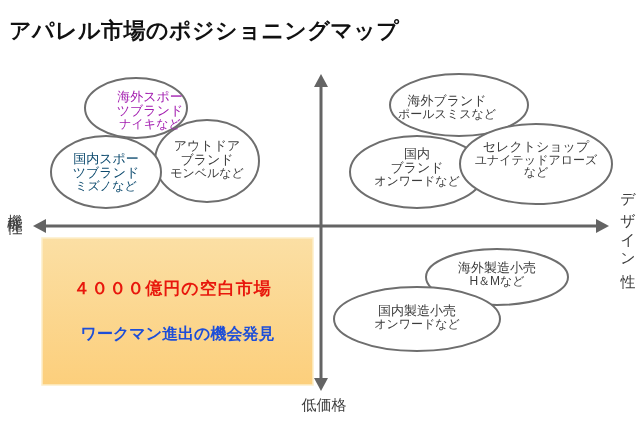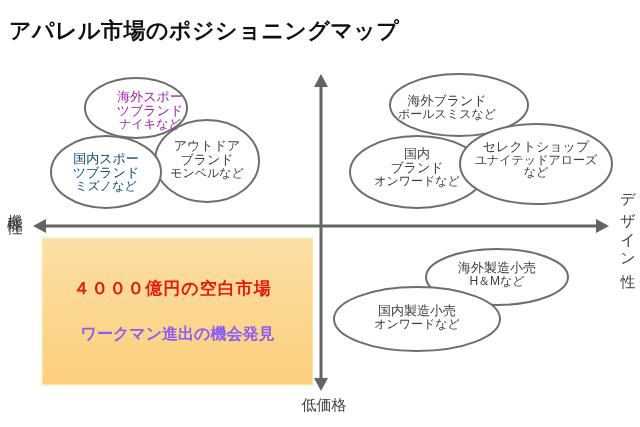--- a/index.html
+++ b/index.html
@@ -28,21 +28,21 @@
     position:absolute; text-align:center; color:#3c3c3c;
   }
   .bubble-text .main { font-size:13px; line-height:14px; white-space:nowrap; }
   .bubble-text .sub  { font-size:12px; line-height:12px; white-space:nowrap; }
   .hl-line1 {
     left:42px; top:277px; width:261px; text-align:center;
     font-size:17px; font-weight:bold; letter-spacing:1px; white-space:nowrap;
   }
   .hl-line2 {
     left:42px; top:324px; width:271px; text-align:center;
-    font-size:16px; font-weight:bold; color:#8b5cf6; white-space:nowrap;
+    font-size:16px; font-weight:bold; color:#1d4ed8; white-space:nowrap;
   }
 </style>
 </head>
 <body>
 
 <div class="stage">
 
   <svg width="640" height="427" viewBox="0 0 640 427">
     <defs>
       <linearGradient id="hlGrad" x1="0" y1="0" x2="0" y2="1">

